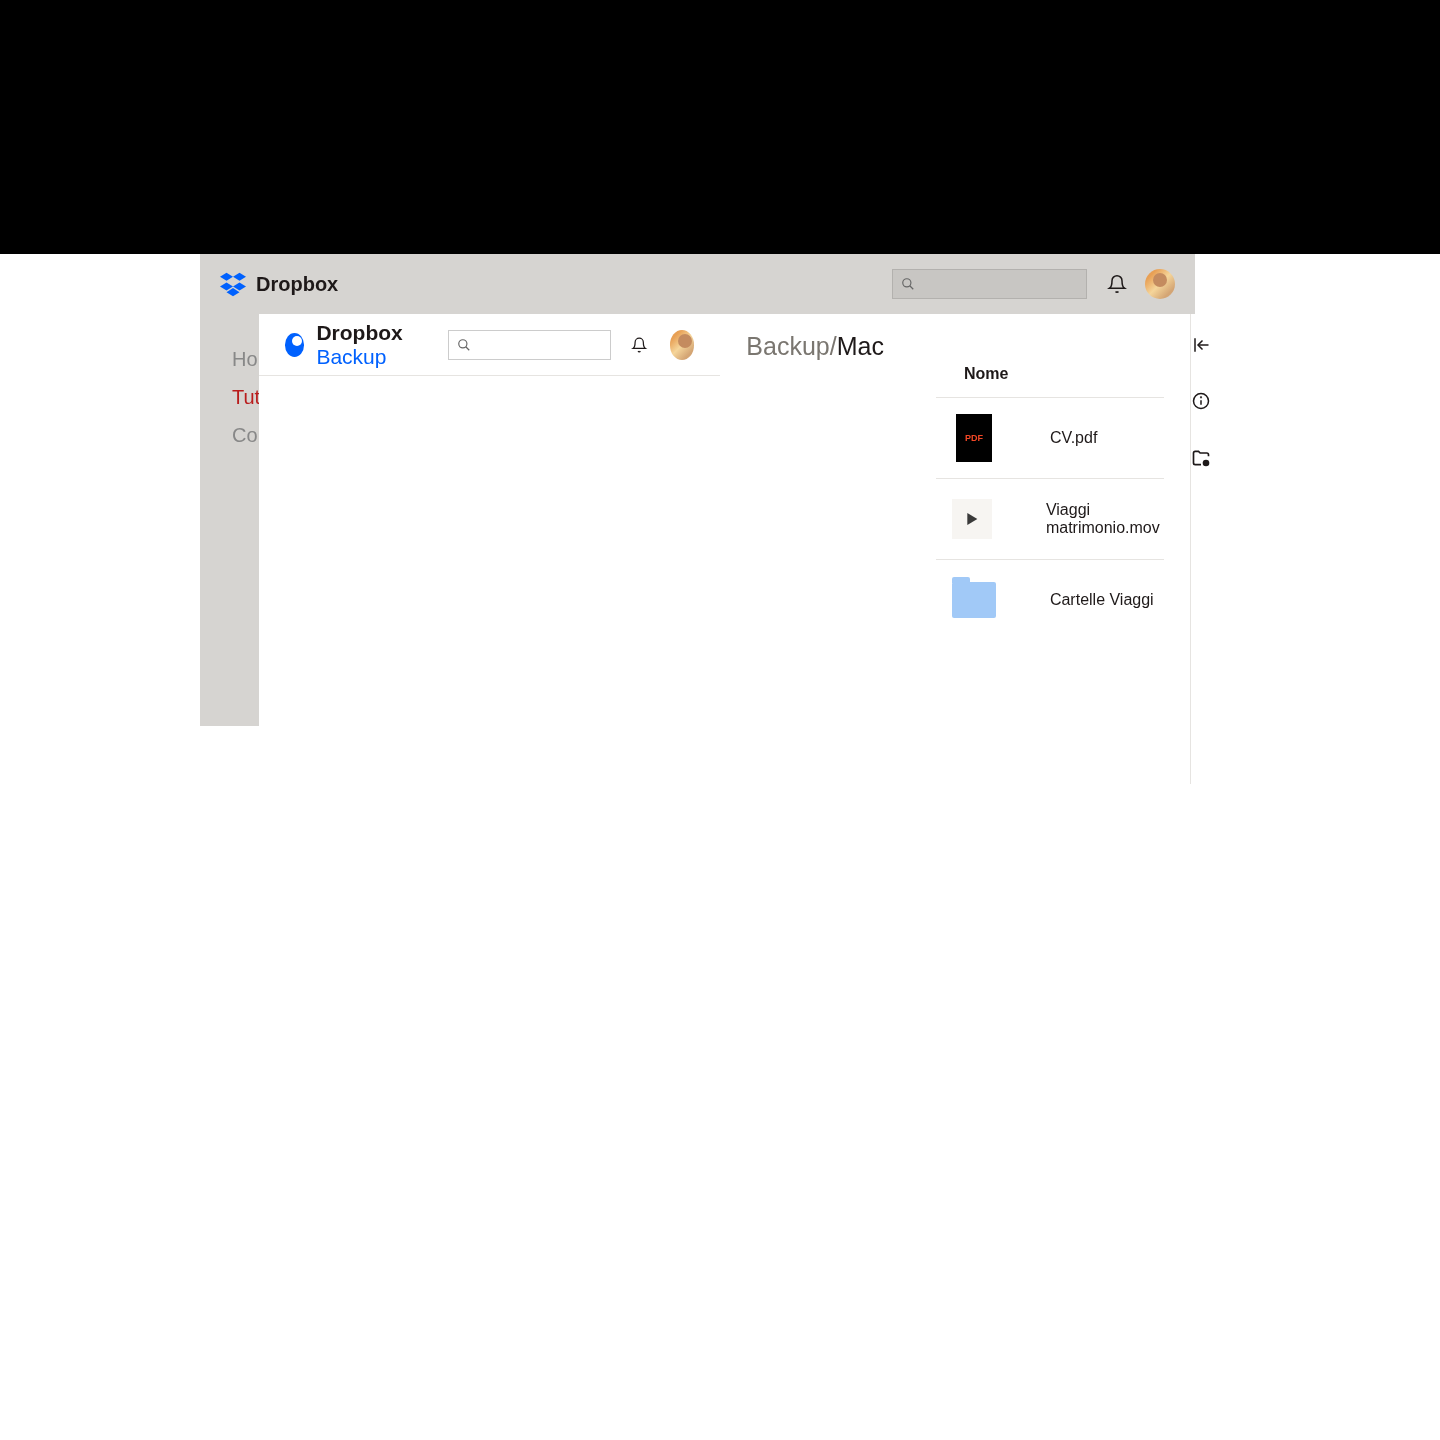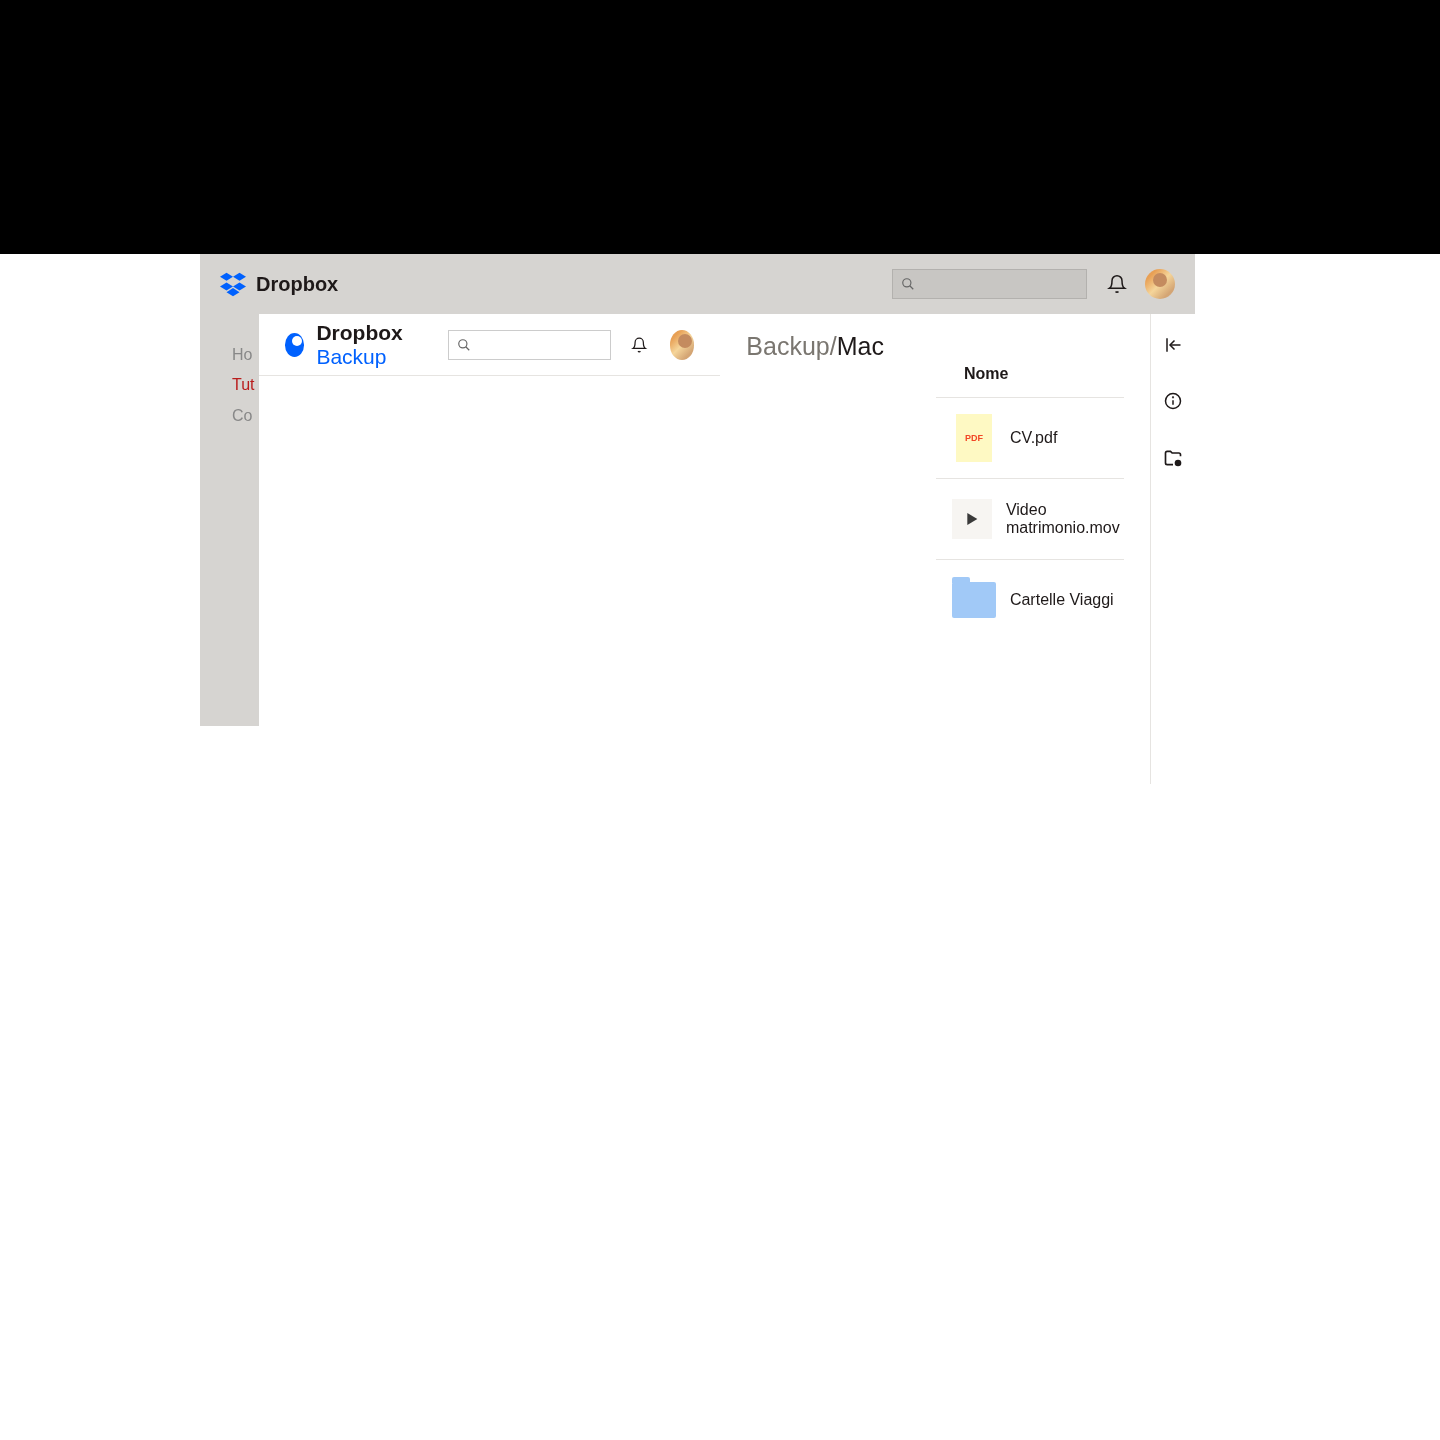--- a/index.html
+++ b/index.html
@@ -88,21 +88,21 @@
       width: 14px;
       height: 14px;
       background: #c48b5f;
       border-radius: 50%;
     }
     .sidebar-items {
       position: absolute;
       top: 340px;
       left: 232px;
       color: #888;
-      font-size: 16px;
+      font-size: 20px;
       line-height: 1.9;
     }
     .sidebar-item {
       color: #888;
     }
     .sidebar-item.active {
       color: #b91c1c;
     }
     .backup-panel {
       position: absolute;
@@ -202,21 +202,21 @@
       height: 52px;
       margin-right: 14px;
       margin-left: 16px;
       display: flex;
       align-items: center;
       justify-content: center;
     }
     .pdf-thumb {
       width: 36px;
       height: 48px;
-      background: #fef9c3;
+      background: #000000;
       display: flex;
       align-items: center;
       justify-content: center;
       font-size: 9px;
       font-weight: 700;
       color: #f24726;
     }
     .video-thumb {
       width: 40px;
       height: 40px;
@@ -261,20 +261,21 @@
         to bottom,
         #999 0px,
         #999 2px,
         transparent 2px,
         transparent 4px
       );
     }
     .file-name {
       font-size: 16px;
       color: #1e1919;
+      margin-left: 40px;
     }
     .right-rail {
       width: 58px;
       border-left: 1px solid #e6e4e1;
       padding-top: 22px;
       display: flex;
       flex-direction: column;
       align-items: center;
       gap: 38px;
     }
@@ -351,21 +352,21 @@
       </div>
 
       <div class="file-row">
         <div class="file-icon-wrap">
             <div class="video-thumb">
           <svg width="16" height="16" viewBox="0 0 24 24" fill="#3a3a3a">
                 <path d="M5 3l15 9-15 9z"></path>
               </svg>
         </div>
           </div>
-        <span class="file-name">Video matrimonio.mov</span>
+        <span class="file-name">Viaggi matrimonio.mov</span>
       </div>
 
       <div class="file-row">
         <div class="file-icon-wrap">
             <div class="folder-thumb"></div>
           </div>
         <span class="file-name">Cartelle Viaggi</span>
       </div>
 
     </div>

